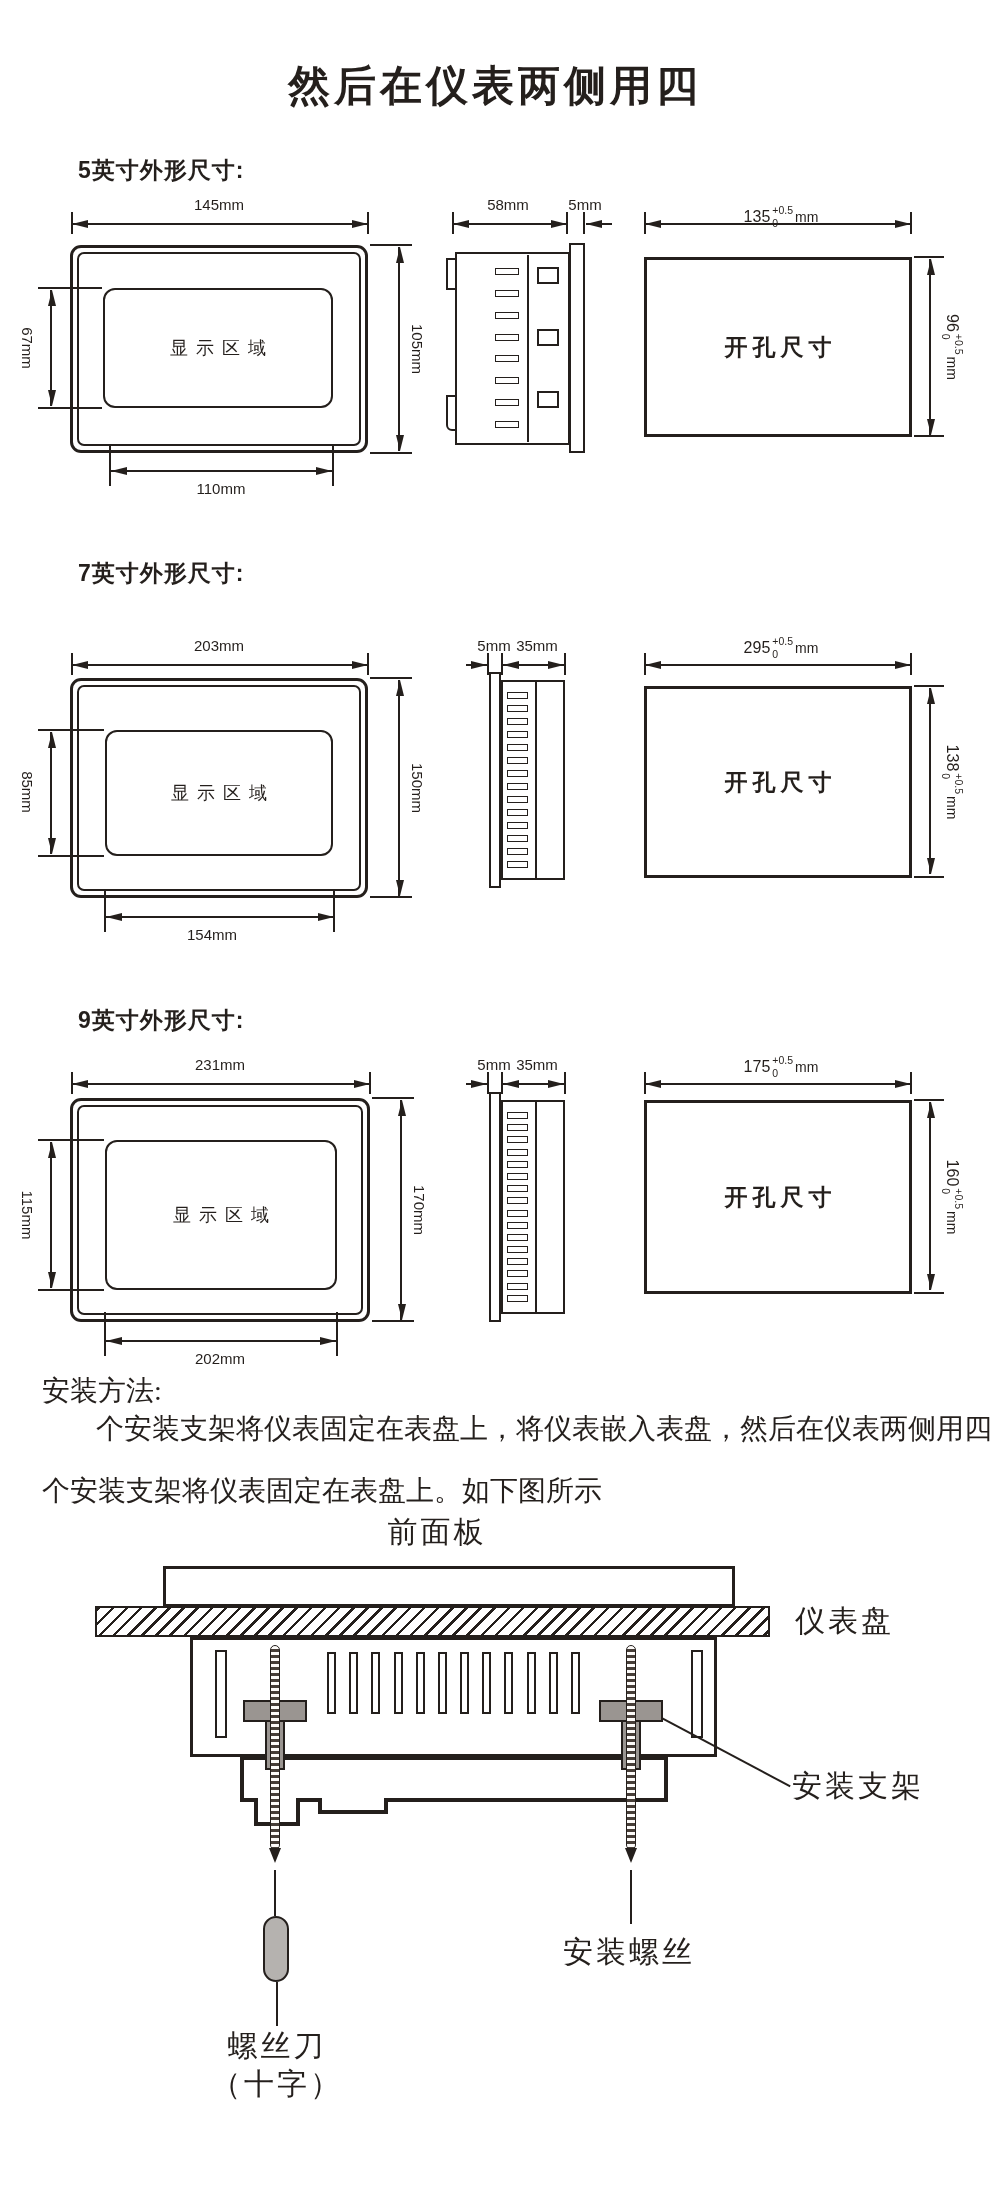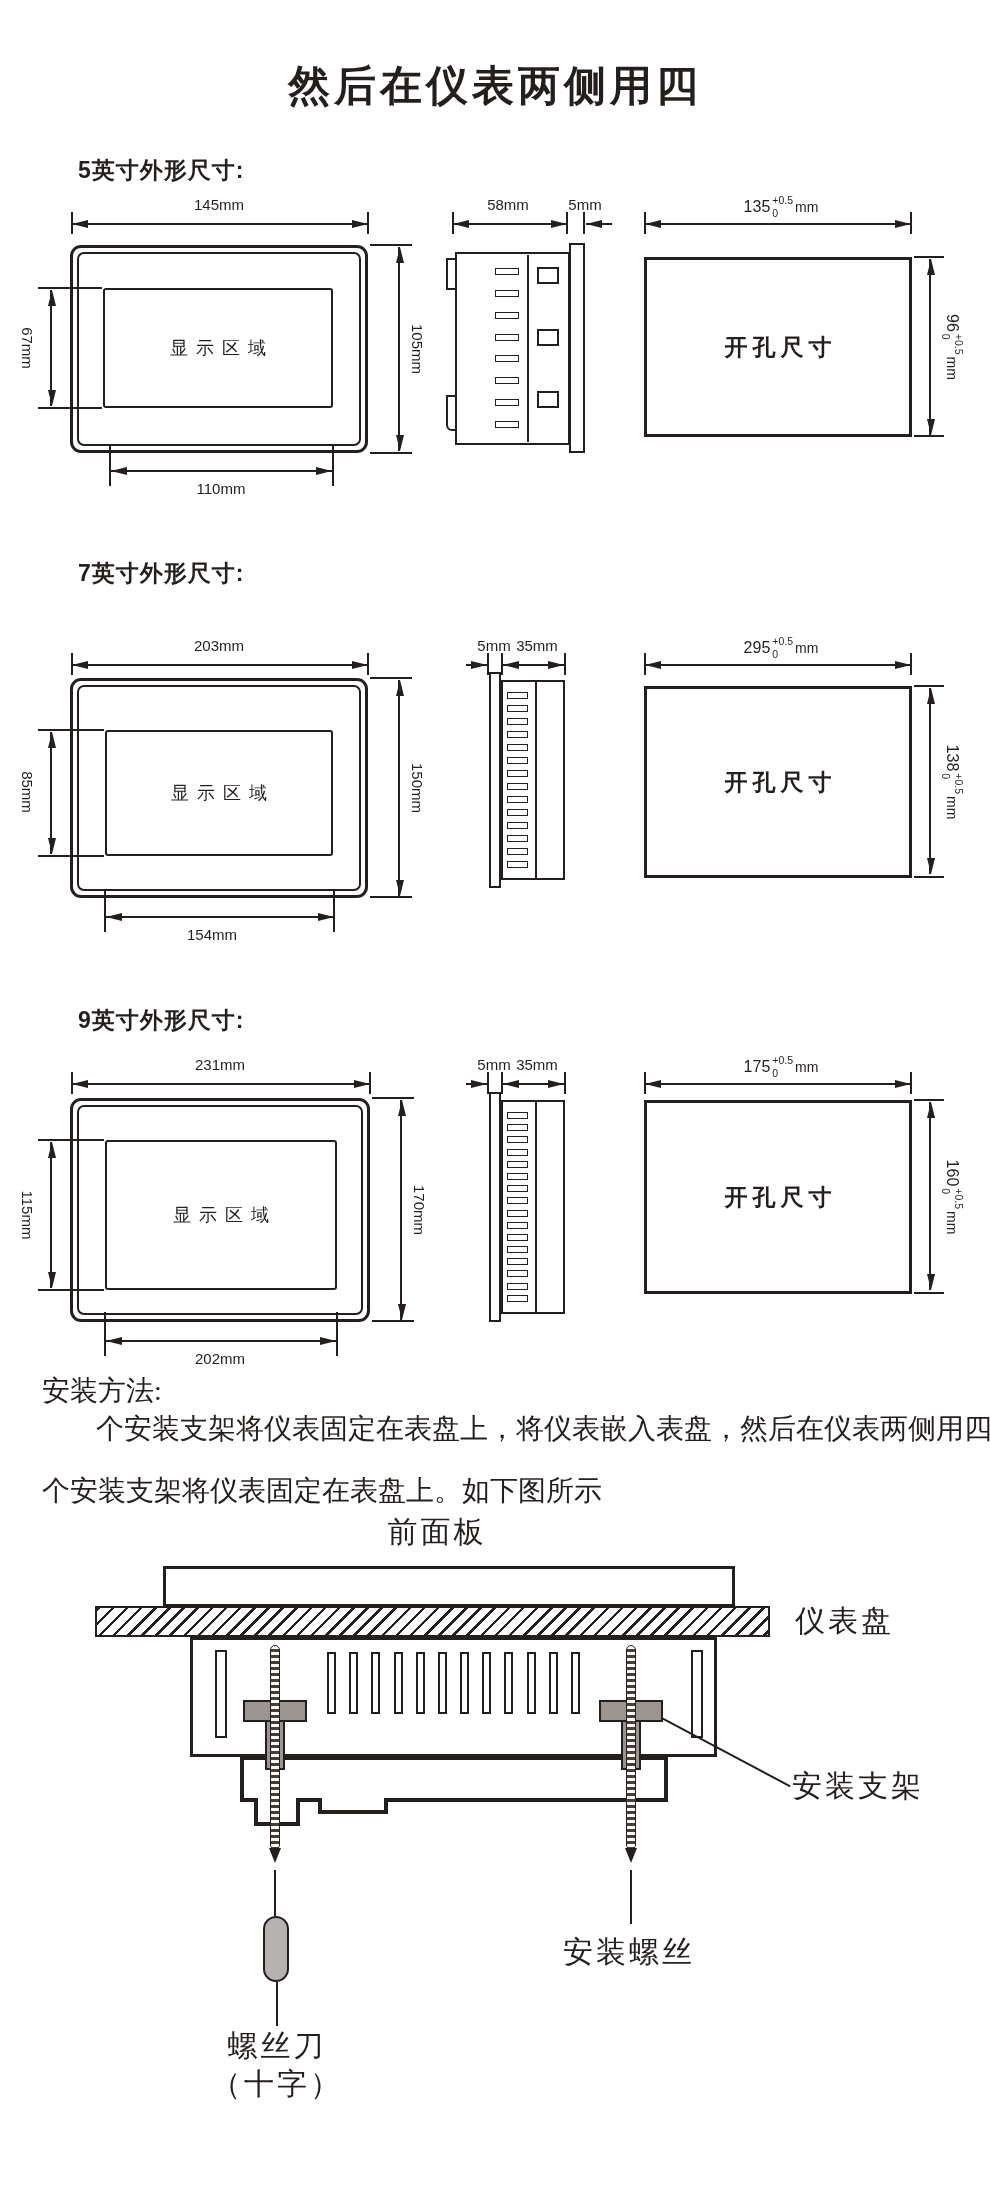--- a/index.html
+++ b/index.html
@@ -33,21 +33,21 @@
   .dimv i{ position:absolute; width:0; height:0; }
   .dimv .at{ top:0; left:-4px; border-left:4.5px solid transparent; border-right:4.5px solid transparent; border-bottom:16px solid var(--ink); }
   .dimv .ab{ bottom:0; left:-4px; border-left:4.5px solid transparent; border-right:4.5px solid transparent; border-top:16px solid var(--ink); }
   .tkv{ position:absolute; width:2px; background:var(--ink); }
   .tkh{ position:absolute; height:2px; background:var(--ink); }
 
   
   .box{ position:absolute; border:3px solid var(--ink); background:#fff; }
   .fv{ border-radius:11px; }
   .fv::before{ content:""; position:absolute; inset:4px; border:2px solid var(--ink); border-radius:7px; }
-  .disp{ border-width:2px; border-radius:3px; display:flex; align-items:center; justify-content:center;
+  .disp{ border-width:2px; border-radius:12px; display:flex; align-items:center; justify-content:center;
          font-family:"Liberation Serif","DejaVu Serif",serif; font-size:18px; letter-spacing:8px; padding-left:8px; }
   .cut{ border-width:3.5px; display:flex; align-items:center; justify-content:center;
         font-family:"Liberation Serif","DejaVu Serif",serif; font-weight:bold; font-size:23px; letter-spacing:5px; padding-left:5px; }
   .thin{ border-width:2.5px; }
   .vline{ position:absolute; width:2px; background:var(--ink); }
 
   
   .slotcol{ position:absolute; display:flex; flex-direction:column; justify-content:space-between; }
   .slotcol i{ display:block; height:7px; border:1.5px solid var(--ink); background:#fff; }
   .sqcol{ position:absolute; display:flex; flex-direction:column; justify-content:space-between; }
@@ -155,21 +155,21 @@
         </div>
       <div class="sqcol" style="left:537px;top:267px;width:22px;height:141px">
           <i></i>
           <i></i>
           <i></i>
         </div>
       <div class="box thin" style="left:569px;top:243px;width:16px;height:210px"></div>
     </div>
 
     <div class="g">
-      <div class="lab" style="left:781px;top:194px">
+      <div class="lab" style="left:781px;top:204px">
         <span class="tol">
             <span>135</span>
             <span class="st">
               <span>+0.5</span>
               <span>0</span>
             </span>
             <span class="u">mm</span>
           </span>
       </div>
       <i class="tkv" style="left:644px;top:212px;height:22px"></i>

